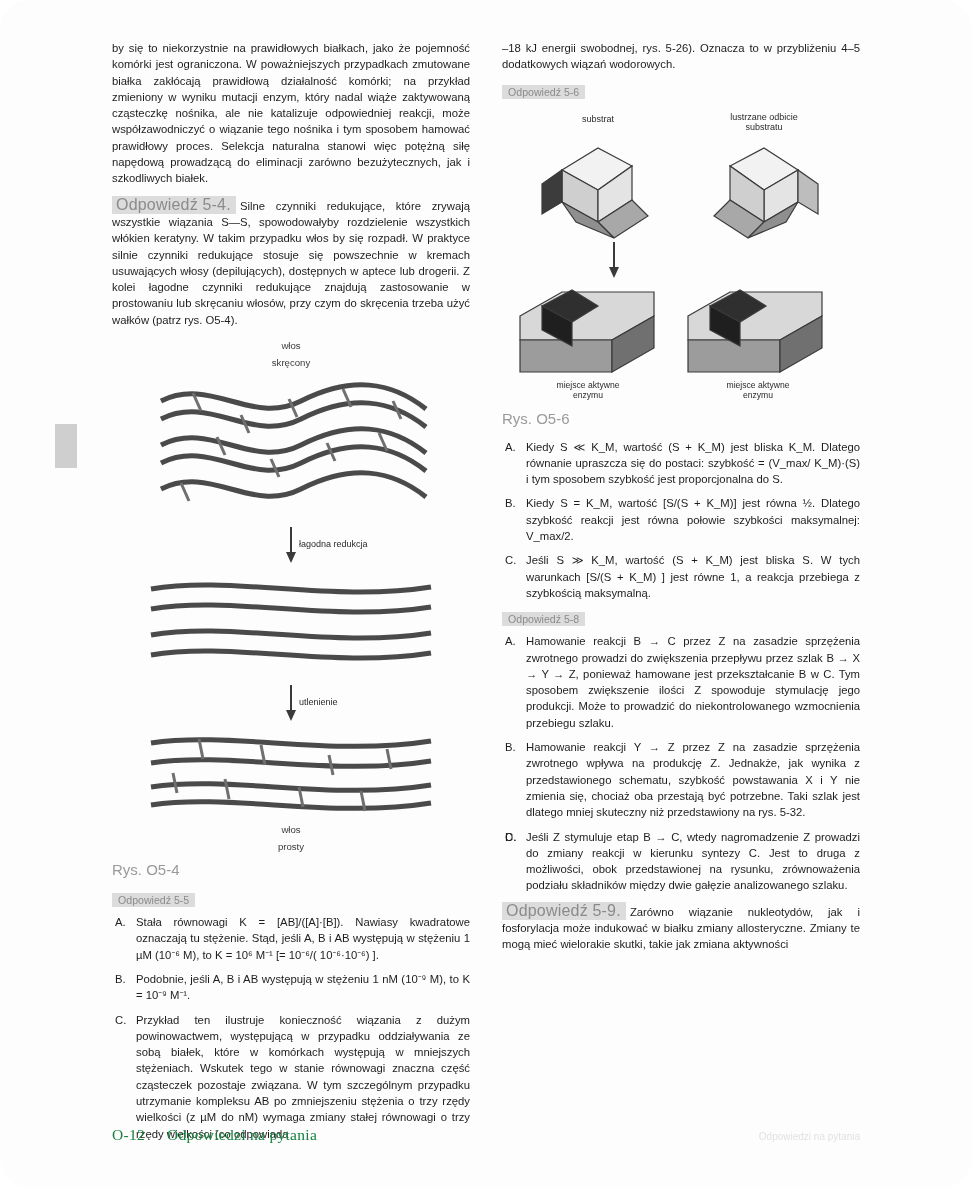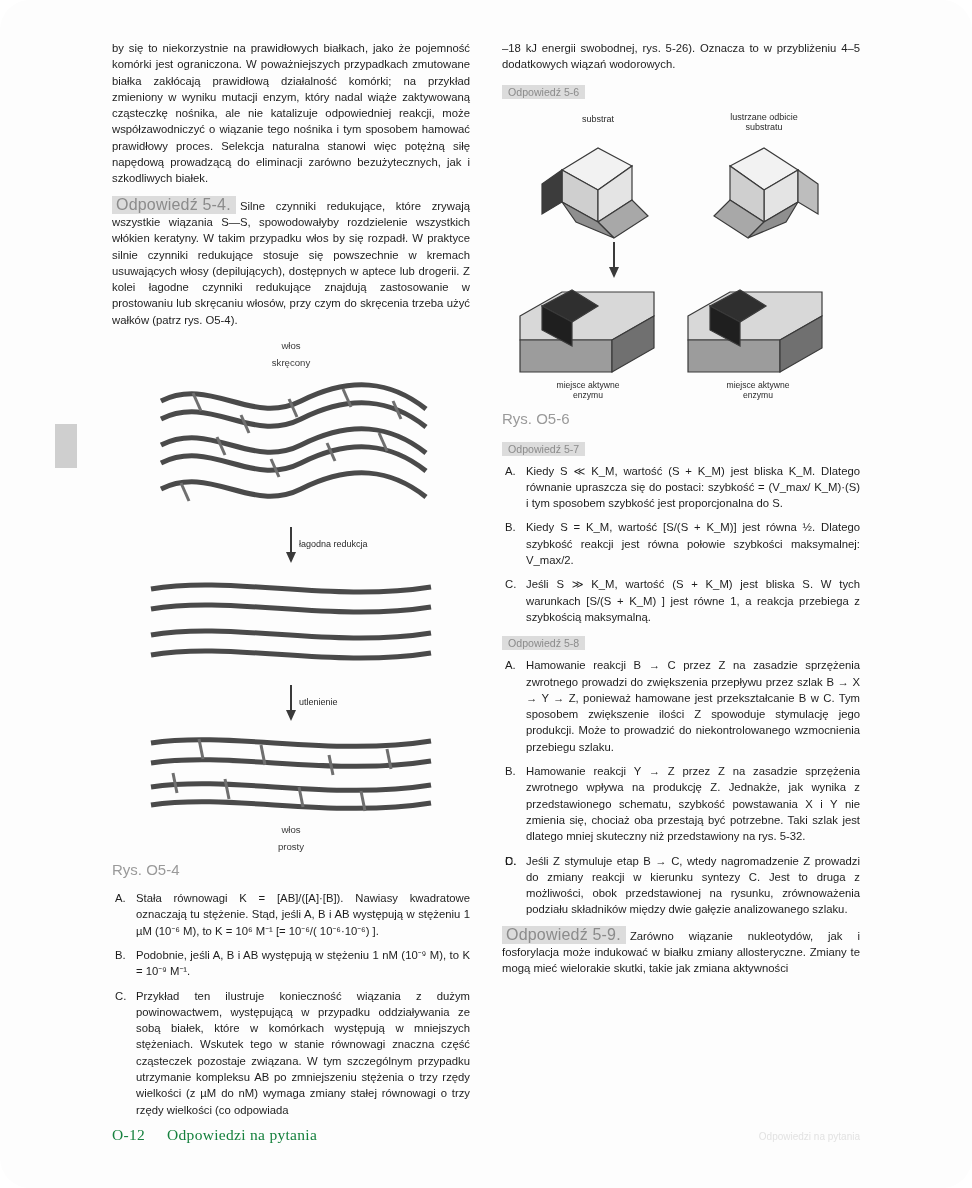--- a/index.html
+++ b/index.html
@@ -199,20 +199,21 @@
             <line x1="178" y1="60" x2="182" y2="80"></line>
             <line x1="240" y1="64" x2="244" y2="84"></line>
             <line x1="52" y1="46" x2="56" y2="66"></line>
           </g>
         </svg>
         <div class="small-label">włos<br>prosty</div>
       </div>
       <div class="fig-caption">Rys. O5-4</div>
 
       <div>
+        <div><span class="ans-block-tag">Odpowiedź 5-5</span></div>
         <ol class="alpha">
           <li>
             <span class="mk">A.</span>
             <span>Stała równowagi K = [AB]/([A]·[B]). Nawiasy kwadratowe oznaczają tu stężenie. Stąd, jeśli A, B i AB występują w stężeniu 1 µM (10⁻⁶ M), to K = 10⁶ M⁻¹ [= 10⁻⁶/( 10⁻⁶·10⁻⁶) ].</span>
           </li>
           <li>
             <span class="mk">B.</span>
             <span>Podobnie, jeśli A, B i AB występują w stężeniu 1 nM (10⁻⁹ M), to K = 10⁻⁹ M⁻¹.</span>
           </li>
           <li>
@@ -277,21 +278,20 @@
 
           <text x="86" y="278" font-size="8.6" fill="#2a2a2a" text-anchor="middle" font-family="Liberation Sans, sans-serif">miejsce aktywne</text>
           <text x="86" y="288" font-size="8.6" fill="#2a2a2a" text-anchor="middle" font-family="Liberation Sans, sans-serif">enzymu</text>
           <text x="256" y="278" font-size="8.6" fill="#2a2a2a" text-anchor="middle" font-family="Liberation Sans, sans-serif">miejsce aktywne</text>
           <text x="256" y="288" font-size="8.6" fill="#2a2a2a" text-anchor="middle" font-family="Liberation Sans, sans-serif">enzymu</text>
         </svg>
       </div>
       <div class="fig-caption">Rys. O5-6</div>
 
       <div>
-        <div><span class="ans-block-tag">Odpowiedź 5-7</span></div>
         <ol class="alpha">
           <li>
             <span class="mk">A.</span>
             <span>Kiedy S ≪ K_M, wartość (S + K_M) jest bliska K_M. Dlatego równanie upraszcza się do postaci: szybkość = (V_max/ K_M)·(S) i tym sposobem szybkość jest proporcjonalna do S.</span>
           </li>
           <li>
             <span class="mk">B.</span>
             <span>Kiedy S = K_M, wartość [S/(S + K_M)] jest równa ½. Dlatego szybkość reakcji jest równa połowie szybkości maksymalnej: V_max/2.</span>
           </li>
           <li>

